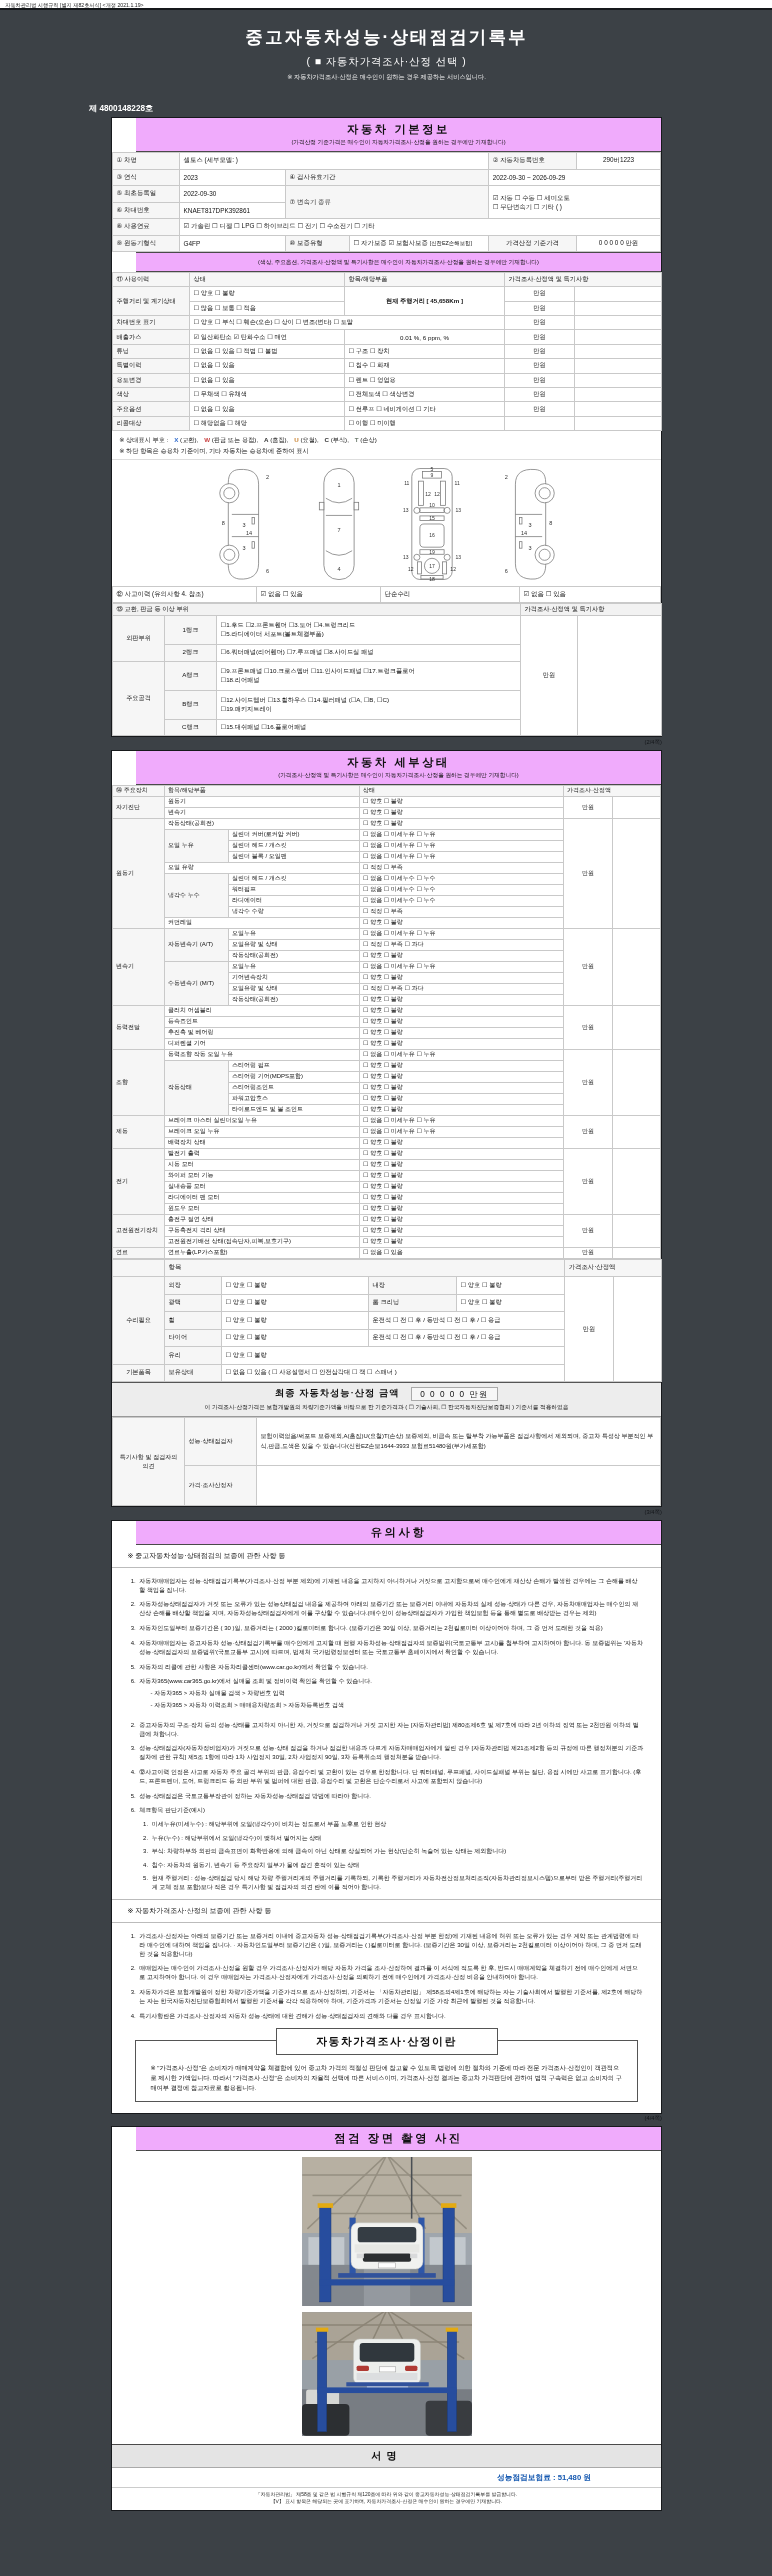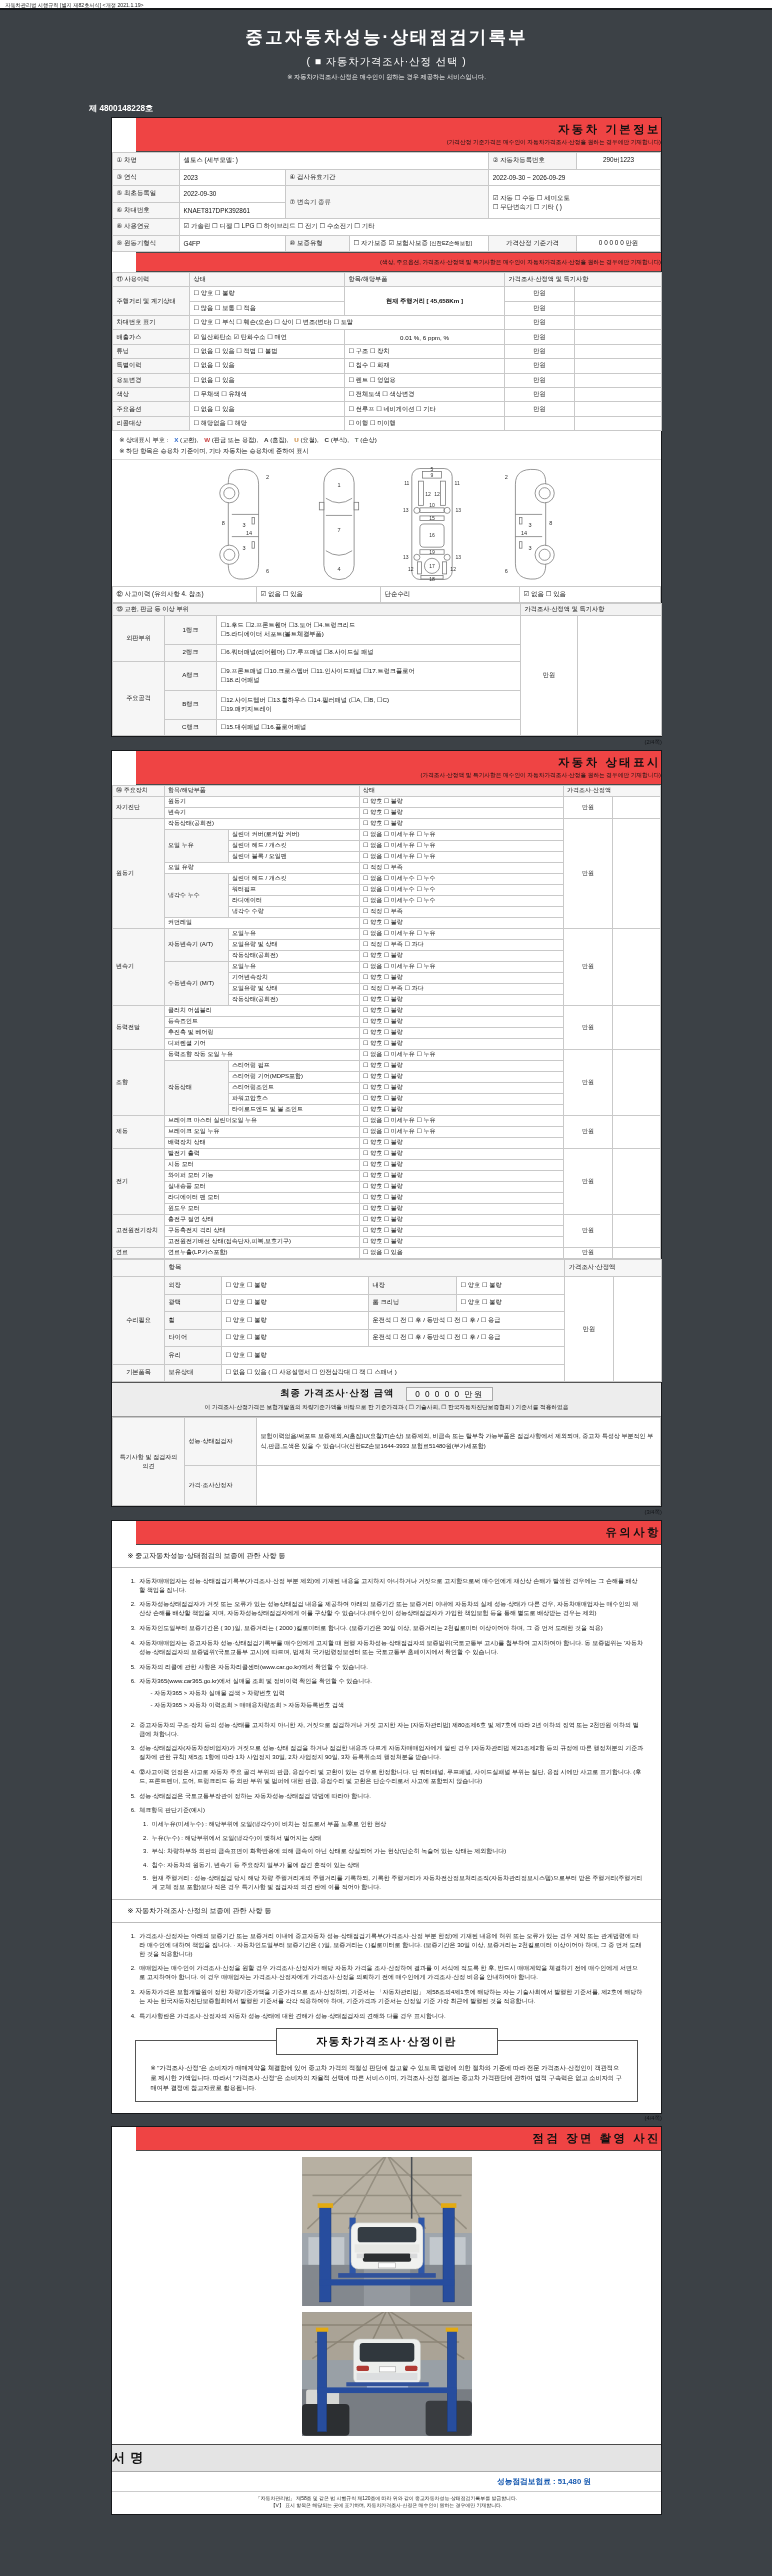--- a/index.html
+++ b/index.html
@@ -9,21 +9,21 @@
     font-family:"Liberation Sans","DejaVu Sans",sans-serif;
   }
   .topstrip { background:#fff; height:10.3px; font-size:5.2px; color:#222; padding:1.5px 5.2px; border-bottom:2.1px solid #15181b; }
   .titlewrap { position:relative; text-align:center; color:#fff; height:107px; padding-top:14.4px; }
   .title { font-size:17.5px; font-weight:bold; letter-spacing:2.1px; }
   .title-opt { font-size:10.3px; margin-top:6.2px; letter-spacing:1px; }
   .title-note { font-size:6.2px; margin-top:4.6px; color:#eee; }
   .docno { position:absolute; left:89px; bottom:3.1px; font-size:8.2px; font-weight:bold; }
   .card { width:551px; margin:0 auto; background:#fff; border:1.5px solid #17191c; }
   .pagemark { width:551px; margin:1.5px auto 3.1px; text-align:right; font-size:5.7px; color:#14161a; }
-  .band { background:#ef4444; border-bottom:1px solid #4a4a4a; text-align:right; padding:4.1px 0 3.6px;margin-left:24px; }
+  .band { background:#f0abfc; border-bottom:1px solid #4a4a4a; text-align:center; padding:4.1px 0 3.6px;margin-left:24px; }
   .band-title { font-size:11.3px; font-weight:bold; letter-spacing:2.6px; }
   .band-sub { font-size:5.7px; margin-top:2.1px; }
   table { width:100%; border-collapse:collapse; table-layout:fixed; background:#fff; }
   td { border:0.5px solid #c9c9c9; padding:1px 3.6px; vertical-align:middle; font-size:6.2px; overflow:hidden; }
   td.lab { background:#f6f6f6; }
   td.ctr { text-align:center; }
   td.won { text-align:center; color:#222; }
   .t-basic td { height:16.5px; font-size:6.4px; }
   .t-overall td { height:14.4px; }
   .t-hist td { height:16.5px; font-size:6.4px; }
@@ -49,21 +49,21 @@
   .nitem { display:flex; gap:3.6px; margin-top:5.7px; }
   .nitem .no { width:8.2px; text-align:right; flex:none; }
   .nitem .tx { flex:1; }
   .nsub { margin:3.1px 0 0 23px; }
   .ncrit { display:flex; gap:3.6px; margin:4.6px 0 0 13.4px; }
   .ncrit .no { width:7.2px; text-align:right; flex:none; }
   .def-box { border:0.5px solid #555; margin:13.4px 23px 10.3px; padding:0 14.4px 8.2px; }
   .def-title { border:0.5px solid #555; width:222px; margin:-13.4px auto 7.2px; background:#fff; text-align:center; font-size:10.8px; font-weight:bold; padding:5.7px 0; letter-spacing:1.5px; }
   .def-text { font-size:6.2px; line-height:1.65; }
   .photo { display:block; margin:6.2px auto 0; }
-  .sign-band { background:#e4e4e4; border-top:1px solid #4a4a4a; border-bottom:0.5px solid #aaa; font-size:13px; font-weight:bold; letter-spacing:5.2px; padding:4.1px 0; margin-top:7.2px; }
+  .sign-band { background:#e4e4e4; border-top:1px solid #4a4a4a; border-bottom:0.5px solid #aaa; text-align:center; font-size:10px; font-weight:bold; letter-spacing:5.2px; padding:4.1px 0; margin-top:7.2px; }
   .fee { text-align:right; padding:5.7px 70px 3.6px 0; font-size:7.7px; font-weight:bold; color:#1558b0; }
   .footnotes { border-top:0.5px solid #ccc; text-align:center; font-size:4.9px; color:#222; line-height:1.55; padding:2.6px 0 4.1px; }
   .two-line div { line-height:1.45; }
   .mileage { font-weight:bold; }
 </style>
 </head>
 <body>
 
 <div class="topstrip">자동차관리법 시행규칙 [별지 제82호서식] &lt;개정 2021.1.19&gt;</div>
 
@@ -393,21 +393,21 @@
       <td class="lab ctr r1">C랭크</td>
       <td class="r1">☐15.대쉬패널   ☐16.플로어패널</td>
     </tr>
   </tbody>
     </table>
 </div>
 <div class="pagemark">(2/4쪽)</div>
 
 <div class="card">
   <div class="band">
-    <div class="band-title">자동차 상태표시</div>
+    <div class="band-title">자동차 세부상태</div>
     <div class="band-sub">(가격조사·산정액 및 특기사항은 매수인이 자동차가격조사·산정을 원하는 경우에만 기재합니다)</div>
   </div>
   <table class="t-detail">
     <colgroup>
         <col style="width:52px">
         <col style="width:64px">
         <col style="width:131px">
         <col style="width:204px">
         <col style="width:49px">
         <col style="width:48px">
@@ -677,21 +677,21 @@
     </tr>
     <tr>
       <td class="lab ctr">기본품목</td>
       <td class="lab">보유상태</td>
       <td colspan="3">☐ 없음   ☐ 있음  ( ☐ 사용설명서  ☐ 안전삼각대  ☐ 잭  ☐ 스패너 )</td>
     </tr>
   </tbody>
     </table>
 
   <div class="final">
-    <span class="final-label">최종 가격조사·산정 금액</span>
+    <span class="final-label">최종 자동차성능·산정 금액</span>
     <span class="final-value">0 0 0 0 0 만원</span>
     <div class="final-note">이 가격조사·산정가격은 보험개발원의 차량기준가액을 바탕으로 한 기준가격과 ( ☐ 기술사회, ☐ 한국자동차진단보증협회 ) 기준서를 적용하였음</div>
   </div>
 
   <table class="t-opinion">
     <colgroup>
         <col style="width:72px">
         <col style="width:72px">
         <col style="width:404px">
       </colgroup>

